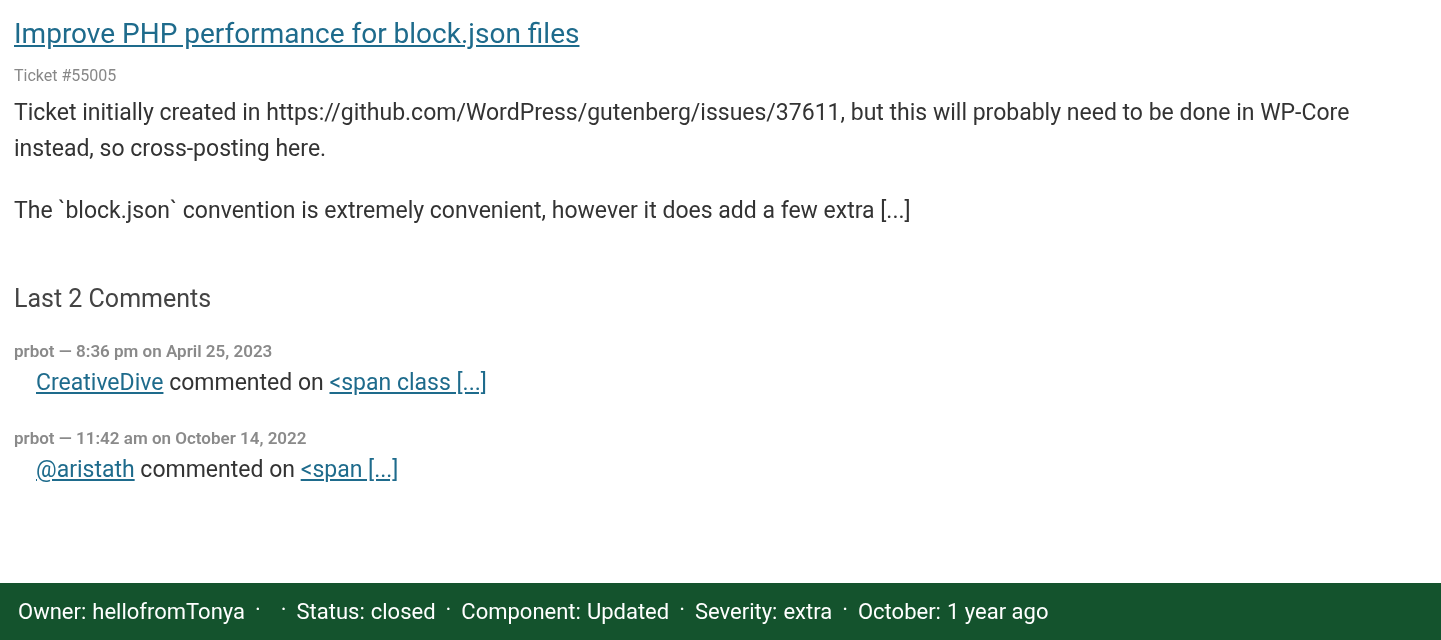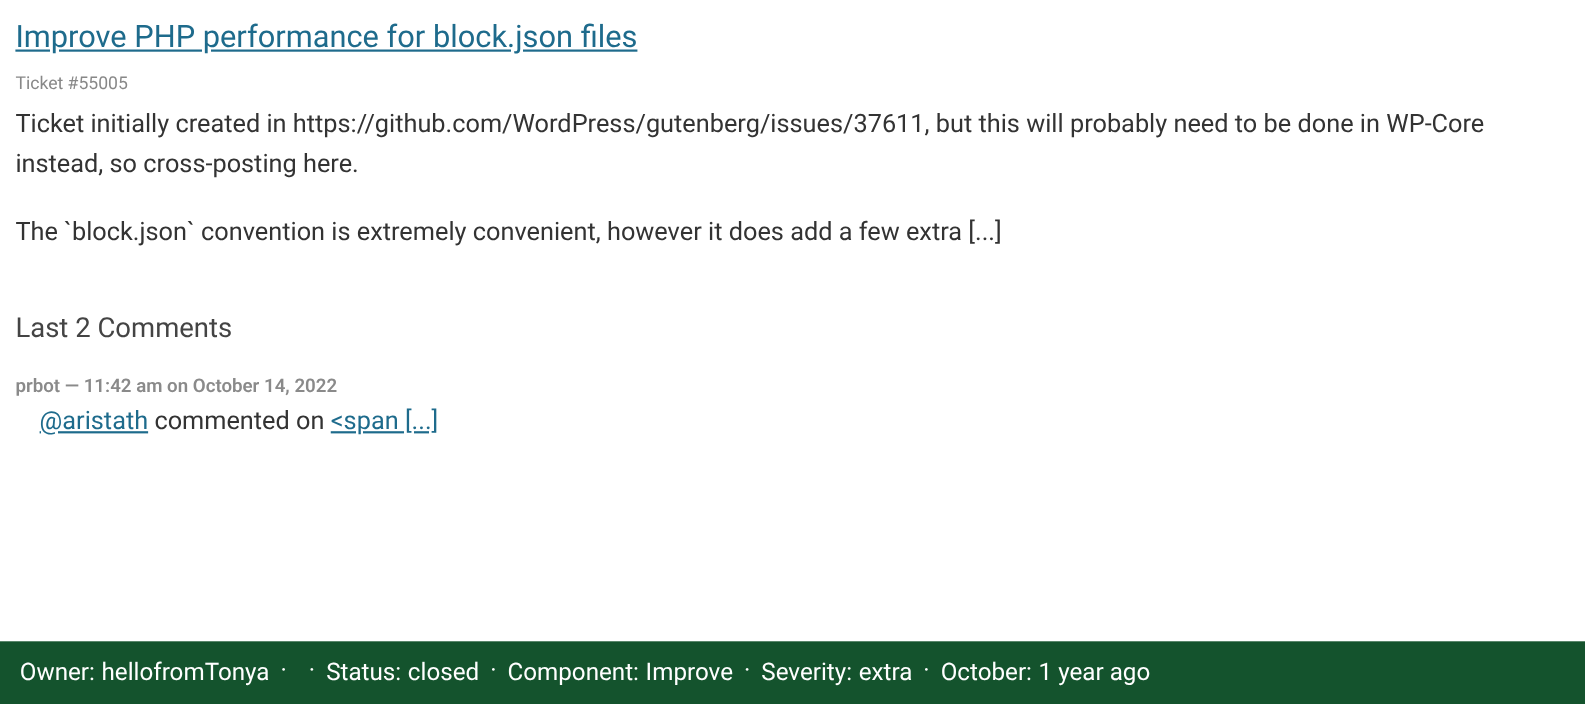--- a/index.html
+++ b/index.html
@@ -93,20 +93,28 @@
 <div class="content">
   <a href="#" class="title-link">Improve PHP performance for block.json files</a>
   <div class="ticket-badge">Ticket #55005</div>
   <div class="description">
     <p>Ticket initially created in https://github.com/WordPress/gutenberg/issues/37611, but this will probably need to be done in WP-Core instead, so cross-posting here.</p>
     <p>The `block.json` convention is extremely convenient, however it does add a few extra [...]</p>
   </div>
 
   <h2 class="comments-heading">Last 2 Comments</h2>
 
+  <div class="comment-block">
+    <div class="comment-meta">
+      <span>prbot</span><span> — </span><span>8:36 pm on April 25, 2023</span>
+    </div>
+    <div class="comment-body">
+      <a href="#">CreativeDive</a><span> commented on </span><a href="#">&lt;span class [...]</a>
+    </div>
+  </div>
 
   <div class="comment-block">
     <div class="comment-meta">
       <span>prbot</span><span> — </span><span>11:42 am on October 14, 2022</span>
     </div>
     <div class="comment-body">
       <a href="#">@aristath</a><span> commented on </span><a href="#">&lt;span [...]</a>
     </div>
   </div>
 </div>
@@ -118,21 +126,21 @@
   </span>
   <span class="footer-sep">·</span>
   <span class="footer-sep">·</span>
   <span class="footer-field">
     <span class="footer-label">Status:</span>
     <span>closed</span>
   </span>
   <span class="footer-sep">·</span>
   <span class="footer-field">
     <span class="footer-label">Component:</span>
-    <span>Improve</span>
+    <span>Updated</span>
   </span>
   <span class="footer-sep">·</span>
   <span class="footer-field">
     <span class="footer-label">Severity:</span>
     <span>extra</span>
   </span>
   <span class="footer-sep">·</span>
   <span class="footer-field">
     <span class="footer-label">October:</span>
     <span>1 year ago</span>

